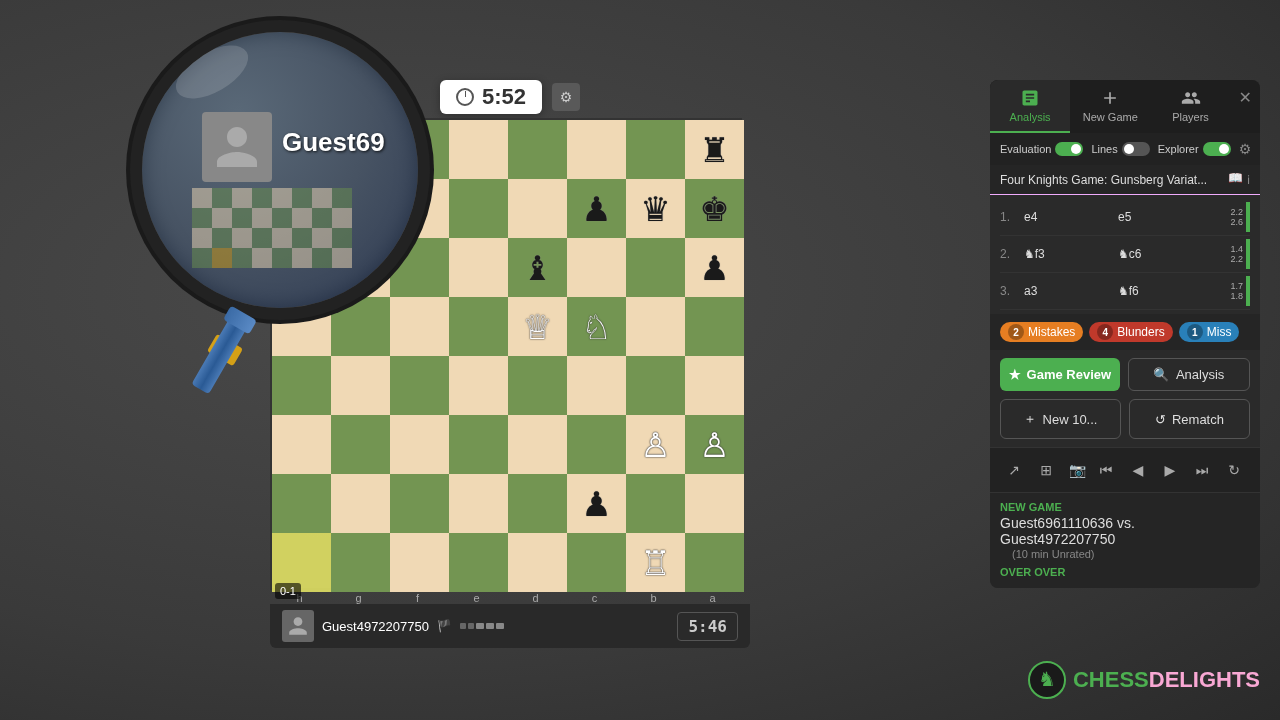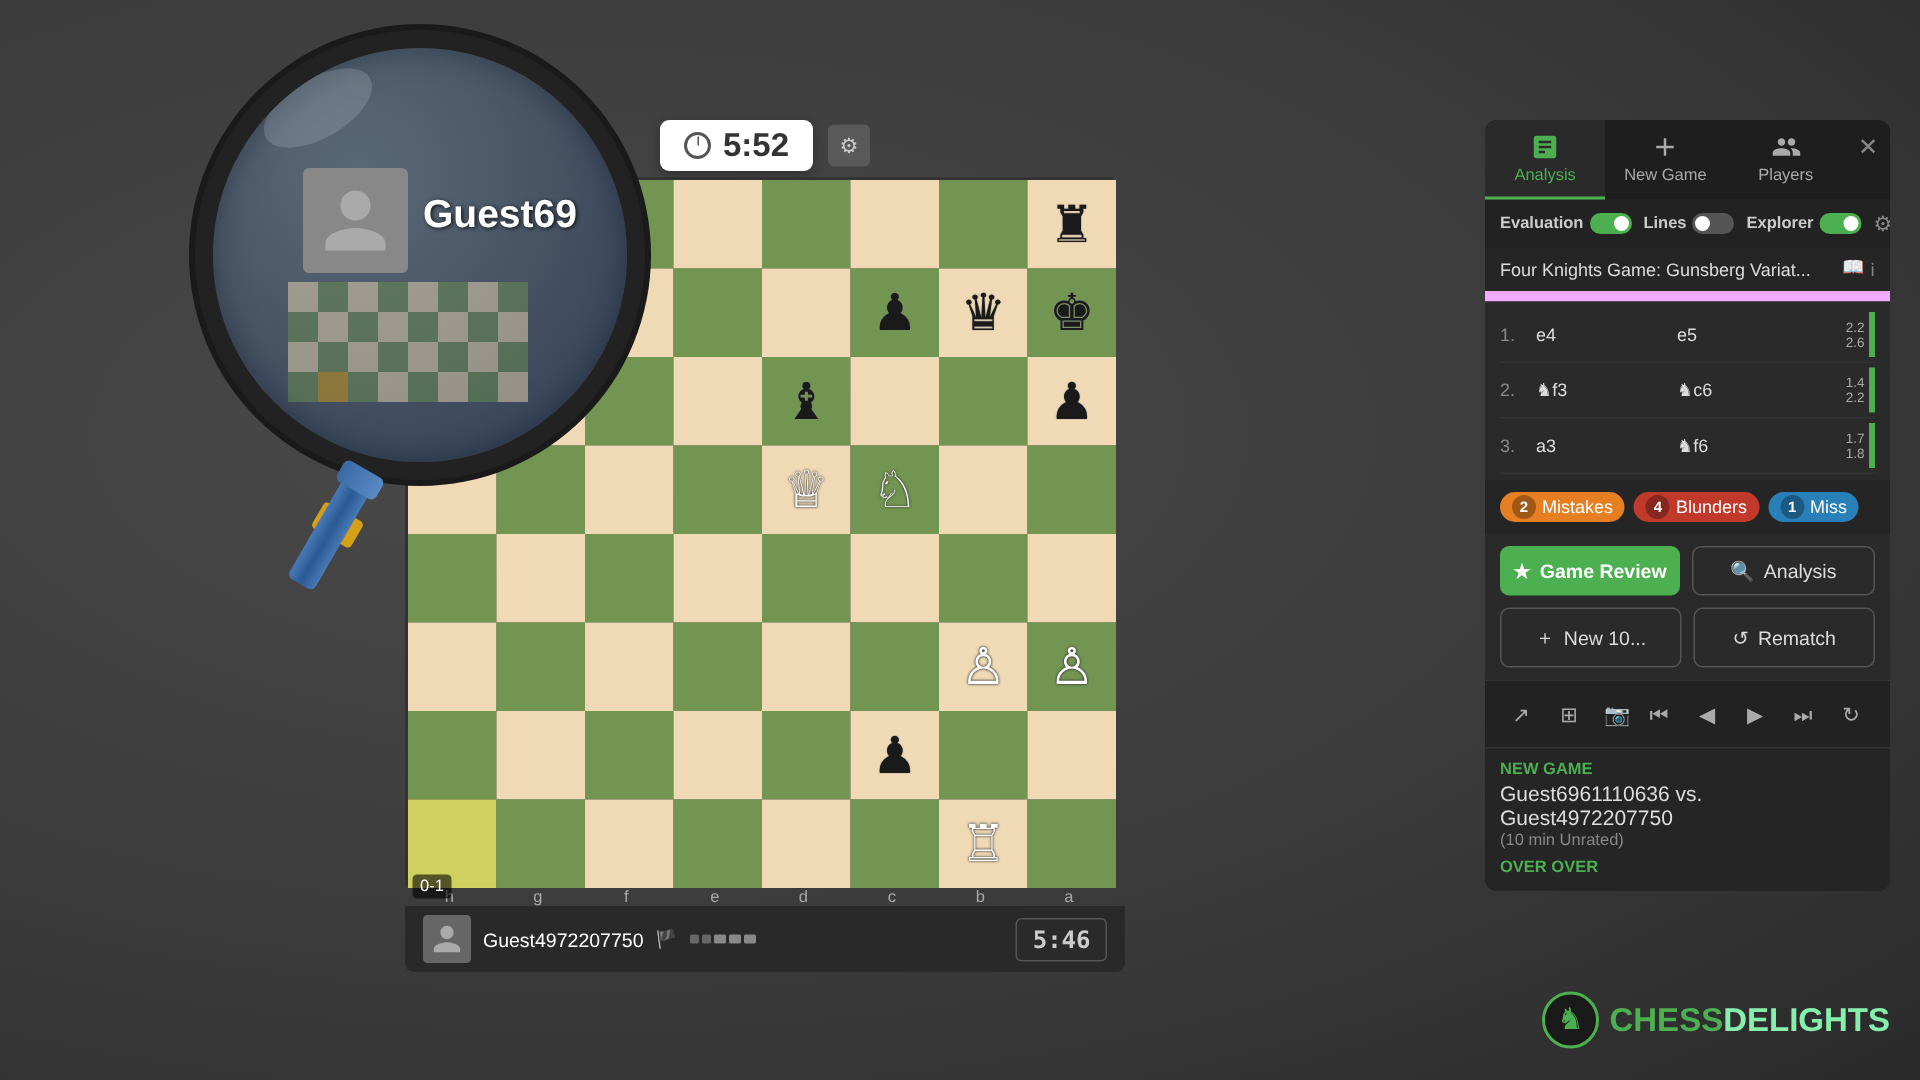--- a/index.html
+++ b/index.html
@@ -362,21 +362,20 @@
       gap: 8px;
       padding: 8px 10px;
       background: #222;
       font-size: 11px;
       color: #ccc;
     }
     .toggle-item {
       display: flex;
       align-items: center;
       gap: 4px;
-      font-weight: bold;
     }
     .toggle {
       width: 28px;
       height: 14px;
       border-radius: 7px;
       position: relative;
       cursor: pointer;
     }
     .toggle.on { background: #4caf50; }
     .toggle.off { background: #555; }
@@ -397,21 +396,21 @@
       font-size: 14px;
     }
 
     
     .opening-bar {
       display: flex;
       align-items: center;
       justify-content: space-between;
       padding: 6px 10px;
       background: #252525;
-      border-bottom: 7px solid #f0abfc;
+      border-bottom: 1px solid #f0abfc;
     }
     .opening-name {
       color: #ddd;
       font-size: 12px;
       flex: 1;
       overflow: hidden;
       text-overflow: ellipsis;
       white-space: nowrap;
     }
     .opening-icons {
@@ -591,20 +590,21 @@
       margin-bottom: 2px;
     }
     .game-info-players {
       color: #ddd;
       font-size: 14px;
       margin-bottom: 1px;
     }
     .game-info-type {
       color: #888;
       font-size: 11px;
+      margin-left: 12px;
     }
     .game-over-title {
       color: #4caf50;
       font-size: 11px;
       font-weight: bold;
       margin-top: 6px;
       margin-bottom: 2px;
     }
     .game-over-text {
       color: #ddd;
@@ -640,21 +640,21 @@
     }
     .logo-icon {
       width: 40px;
       height: 40px;
     }
     .logo-text {
       font-size: 22px;
       font-weight: bold;
     }
     .logo-chess { color: #4caf50; }
-    .logo-delights { color: #86efac; }
+    .logo-delights { color: #f9a8d4; }
   </style>
 </head>
 <body>
 
 <div class="bg-overlay"></div>
 
 <div class="magnifier">
   <div class="magnifier-glass">
     <div class="magnifier-inner">
       <div class="magnifier-shine"></div>

